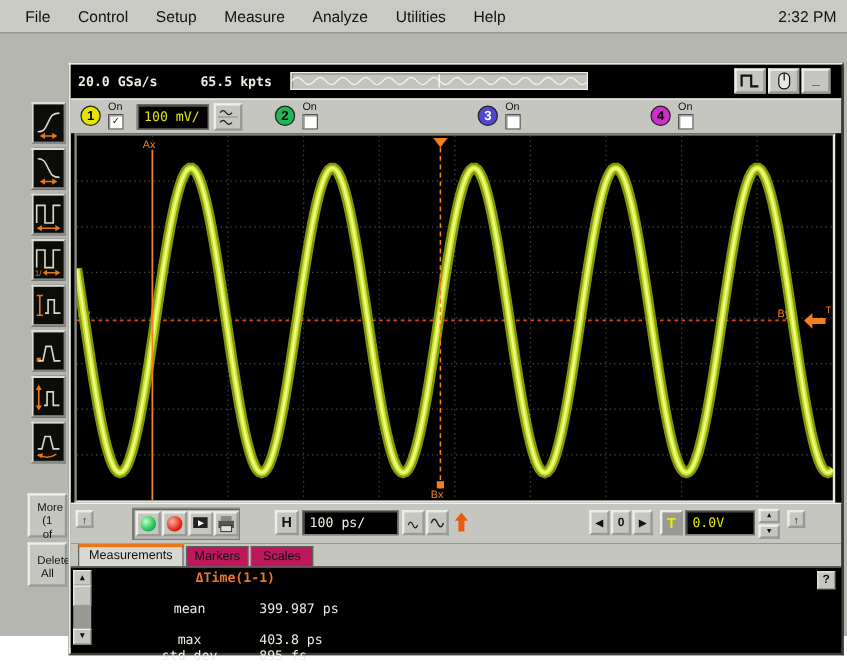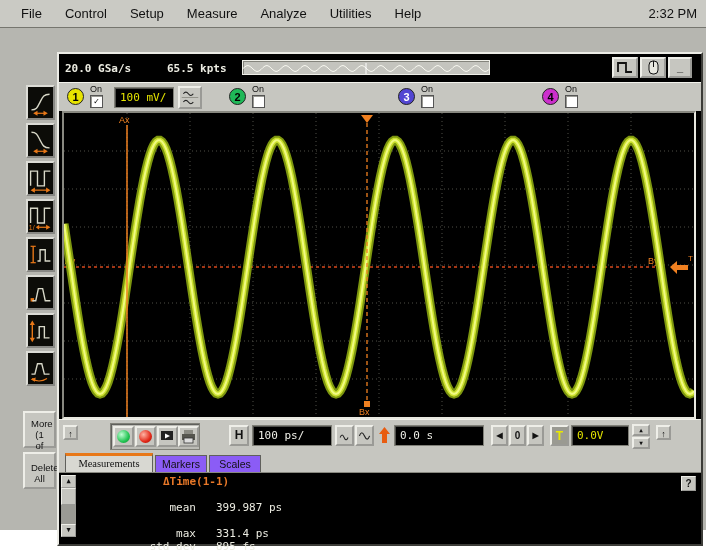--- a/index.html
+++ b/index.html
@@ -72,40 +72,40 @@
   .circ{display:block;width:13px;height:13px;border-radius:50%;margin:2px auto;}
   .circ.green{background:radial-gradient(circle at 35% 35%,#c0ffd4,#22c452 60%,#0a8030);}
   .circ.red{background:radial-gradient(circle at 35% 35%,#ffb4a4,#e22818 60%,#8e1008);}
   .spinner{position:absolute;left:573px;top:4px;width:18px;height:25px;}
   .spbtn{position:absolute;left:0;width:18px;height:12px;background:#c6c6c0;
          border:2px outset #eeeee8;box-sizing:border-box;padding:0;
          font:6px/8px "DejaVu Sans Mono",monospace;text-align:center;color:#111;}
 
   
   .tabsrow{position:absolute;left:0;top:399px;width:642px;height:19px;background:#c6c6c0;}
-  .tab{position:absolute;top:2px;height:31px;background:#8b5cf6;border:1px solid #60605c;
+  .tab{position:absolute;top:2px;height:31px;background:#be185d;border:1px solid #60605c;
        border-bottom:none;font-size:10.5px;line-height:16px;text-align:center;color:#111;
        box-sizing:border-box;}
   .tab.active{top:0;height:19px;background:#d8d8d2;border-top:3px solid #e87818;
-              line-height:15px;font-family:Liberation Serif, serif;}
+              line-height:15px;}
 
   
   .measpanel{position:absolute;left:0;top:418px;width:642px;height:68px;background:#000;
              border-top:1px solid #888880;box-sizing:border-box;}
   .vscroll{position:absolute;left:2px;top:2px;width:15px;height:62px;background:#9a9a94;}
   .sarr{position:absolute;left:0;width:15px;height:13px;background:#c6c6c0;
         border:1px outset #eeeee8;box-sizing:border-box;padding:0;
         font:7px/11px "DejaVu Sans Mono",monospace;text-align:center;color:#111;}
   .sthumb{position:absolute;left:0;top:13px;width:15px;height:17px;background:#c6c6c0;
           border:1px outset #eeeee8;box-sizing:border-box;}
   .meashead{position:absolute;left:104px;top:2px;font:bold 11px "DejaVu Sans Mono",monospace;
             color:#e87828;}
   .mrow{position:absolute;left:8px;font:11px "DejaVu Sans Mono",monospace;color:#ecece2;
         white-space:pre;}
-  .mlabel{display:inline-block;width:76px;text-align:right;}
+  .mlabel{display:inline-block;width:76px;text-align:center;}
   .mvalue{margin-left:20px;}
   .helpbtn{position:absolute;right:5px;top:3px;width:15px;height:15px;background:#c6c6c0;
            border:1px outset #eeeee8;box-sizing:border-box;padding:0;
            font:bold 10px/13px "Liberation Sans",sans-serif;text-align:center;color:#111;}
 
   .caption{position:absolute;left:4px;top:535px;font:bold 14px "Liberation Sans",sans-serif;
            color:#000;}
 </style>
 </head>
 <body>
@@ -321,21 +321,20 @@
         </button>
       <button class="hsq" style="left:296px;top:5px;width:19px;height:21px">
         <svg viewBox="0 0 19 21">
           <path d="M3 11 q3 -8 6.5 0 t6.5 0" fill="none" stroke="#222" stroke-width="1.5"></path>
         </svg>
         </button>
       <span style="position:absolute;left:318px;top:5px;width:15px;height:21px">
         <svg viewBox="0 0 15 21" width="15" height="21">
           <polygon points="7.5,2 13,9 10,9 10,18 5,18 5,9 2,9" fill="#e85c10"></polygon>
         </svg></span>
-      <div class="disp" style="left:335px;top:5px;width:90px;height:21px">0.0 s</div>
       <button class="hsq" style="left:432px;top:5px;width:17px;height:21px;font-size:8px">
         <span>◀</span></button>
       <button class="hsq" style="left:450px;top:5px;width:17px;height:21px">0</button>
       <button class="hsq" style="left:468px;top:5px;width:17px;height:21px;font-size:8px">
         <span>▶</span></button>
       <button class="hsq" style="left:491px;top:5px;width:19px;height:21px;background:#9a9a92;color:#e8e800;font:bold 12px/16px 'Liberation Sans',sans-serif">T</button>
       <div class="disp yellow" style="left:512px;top:5px;width:58px;height:21px">0.0V</div>
       <div class="spinner">
         <button class="spbtn" style="top:0">
           <span>▲</span></button>
@@ -357,21 +356,21 @@
         <button class="sarr" style="top:0">
           <span>▲</span></button>
         <div class="sthumb"></div>
         <button class="sarr" style="bottom:0">
           <span>▼</span></button>
       </div>
       <div class="meashead">ΔTime(1-1)</div>
       <div class="mrow" style="top:15px">
         <span class="mlabel">mean</span><span class="mvalue">399.987 ps</span></div>
       <div class="mrow" style="top:41px">
-        <span class="mlabel">max</span><span class="mvalue">331.4 ps</span></div>
+        <span class="mlabel">max</span><span class="mvalue">403.8 ps</span></div>
       <div class="mrow" style="top:54px">
         <span class="mlabel">std dev</span><span class="mvalue">895 fs</span></div>
       <button class="helpbtn">
         <span>?</span></button>
     </div>
   </div>
 
 </div>
 
 </body></html>

